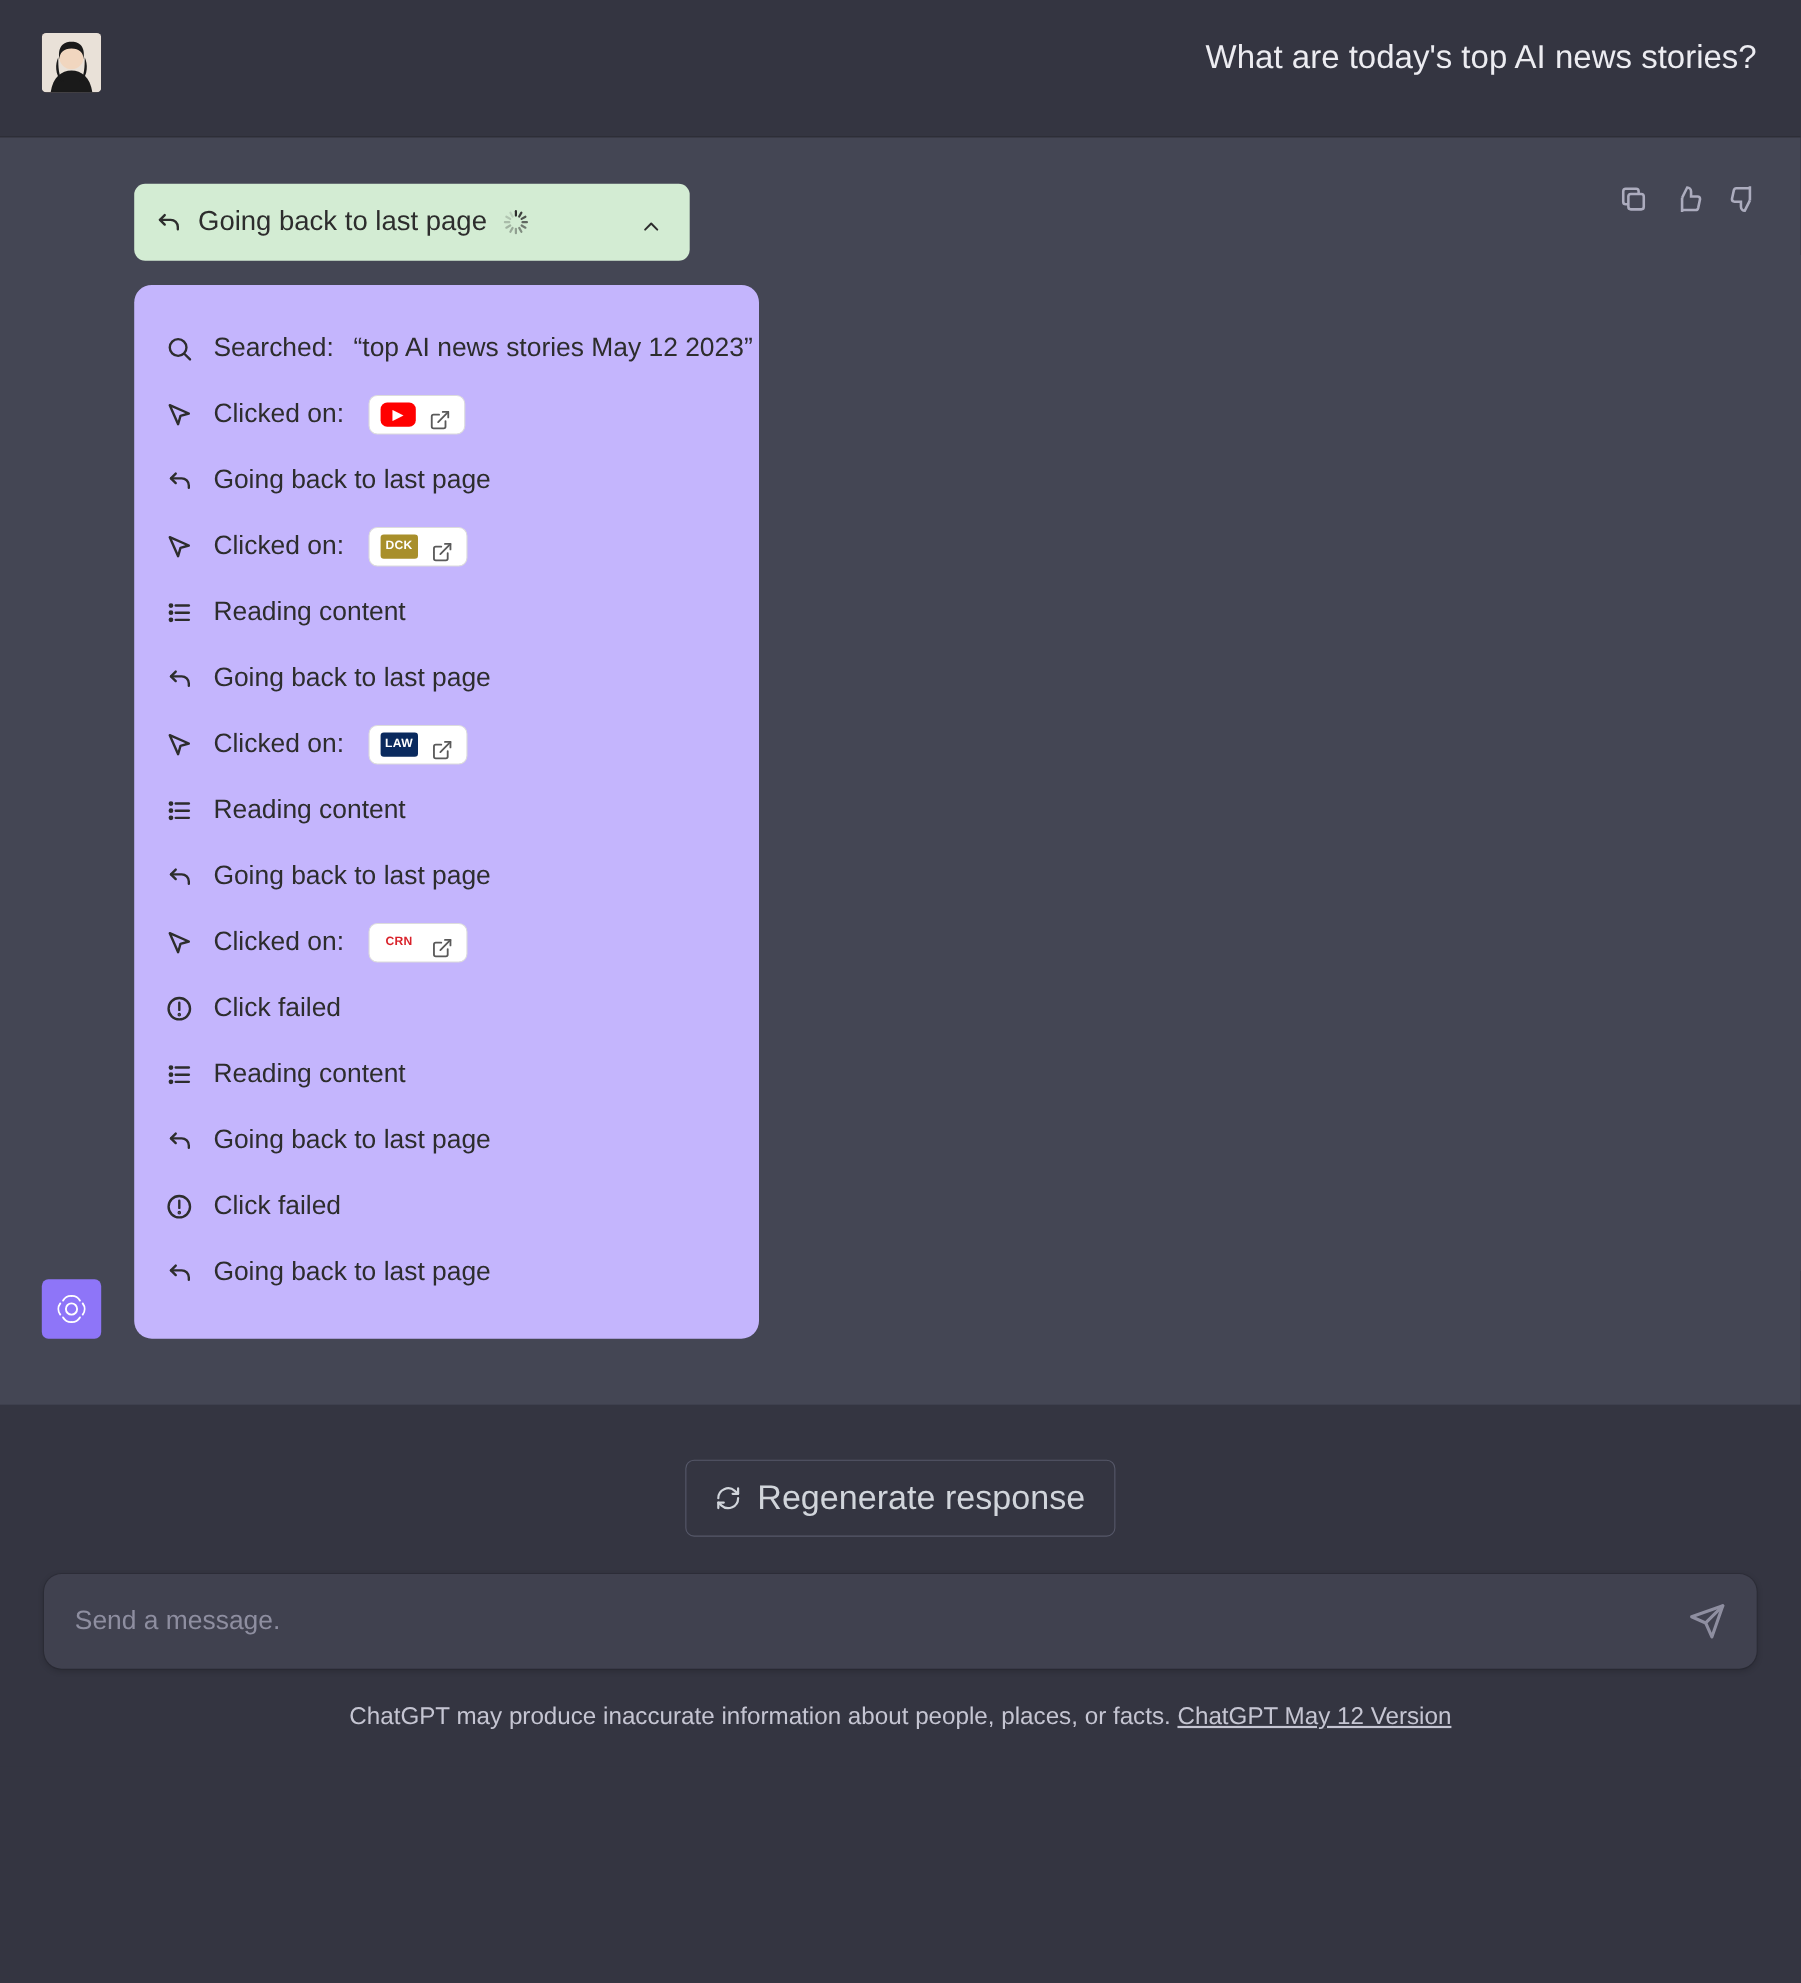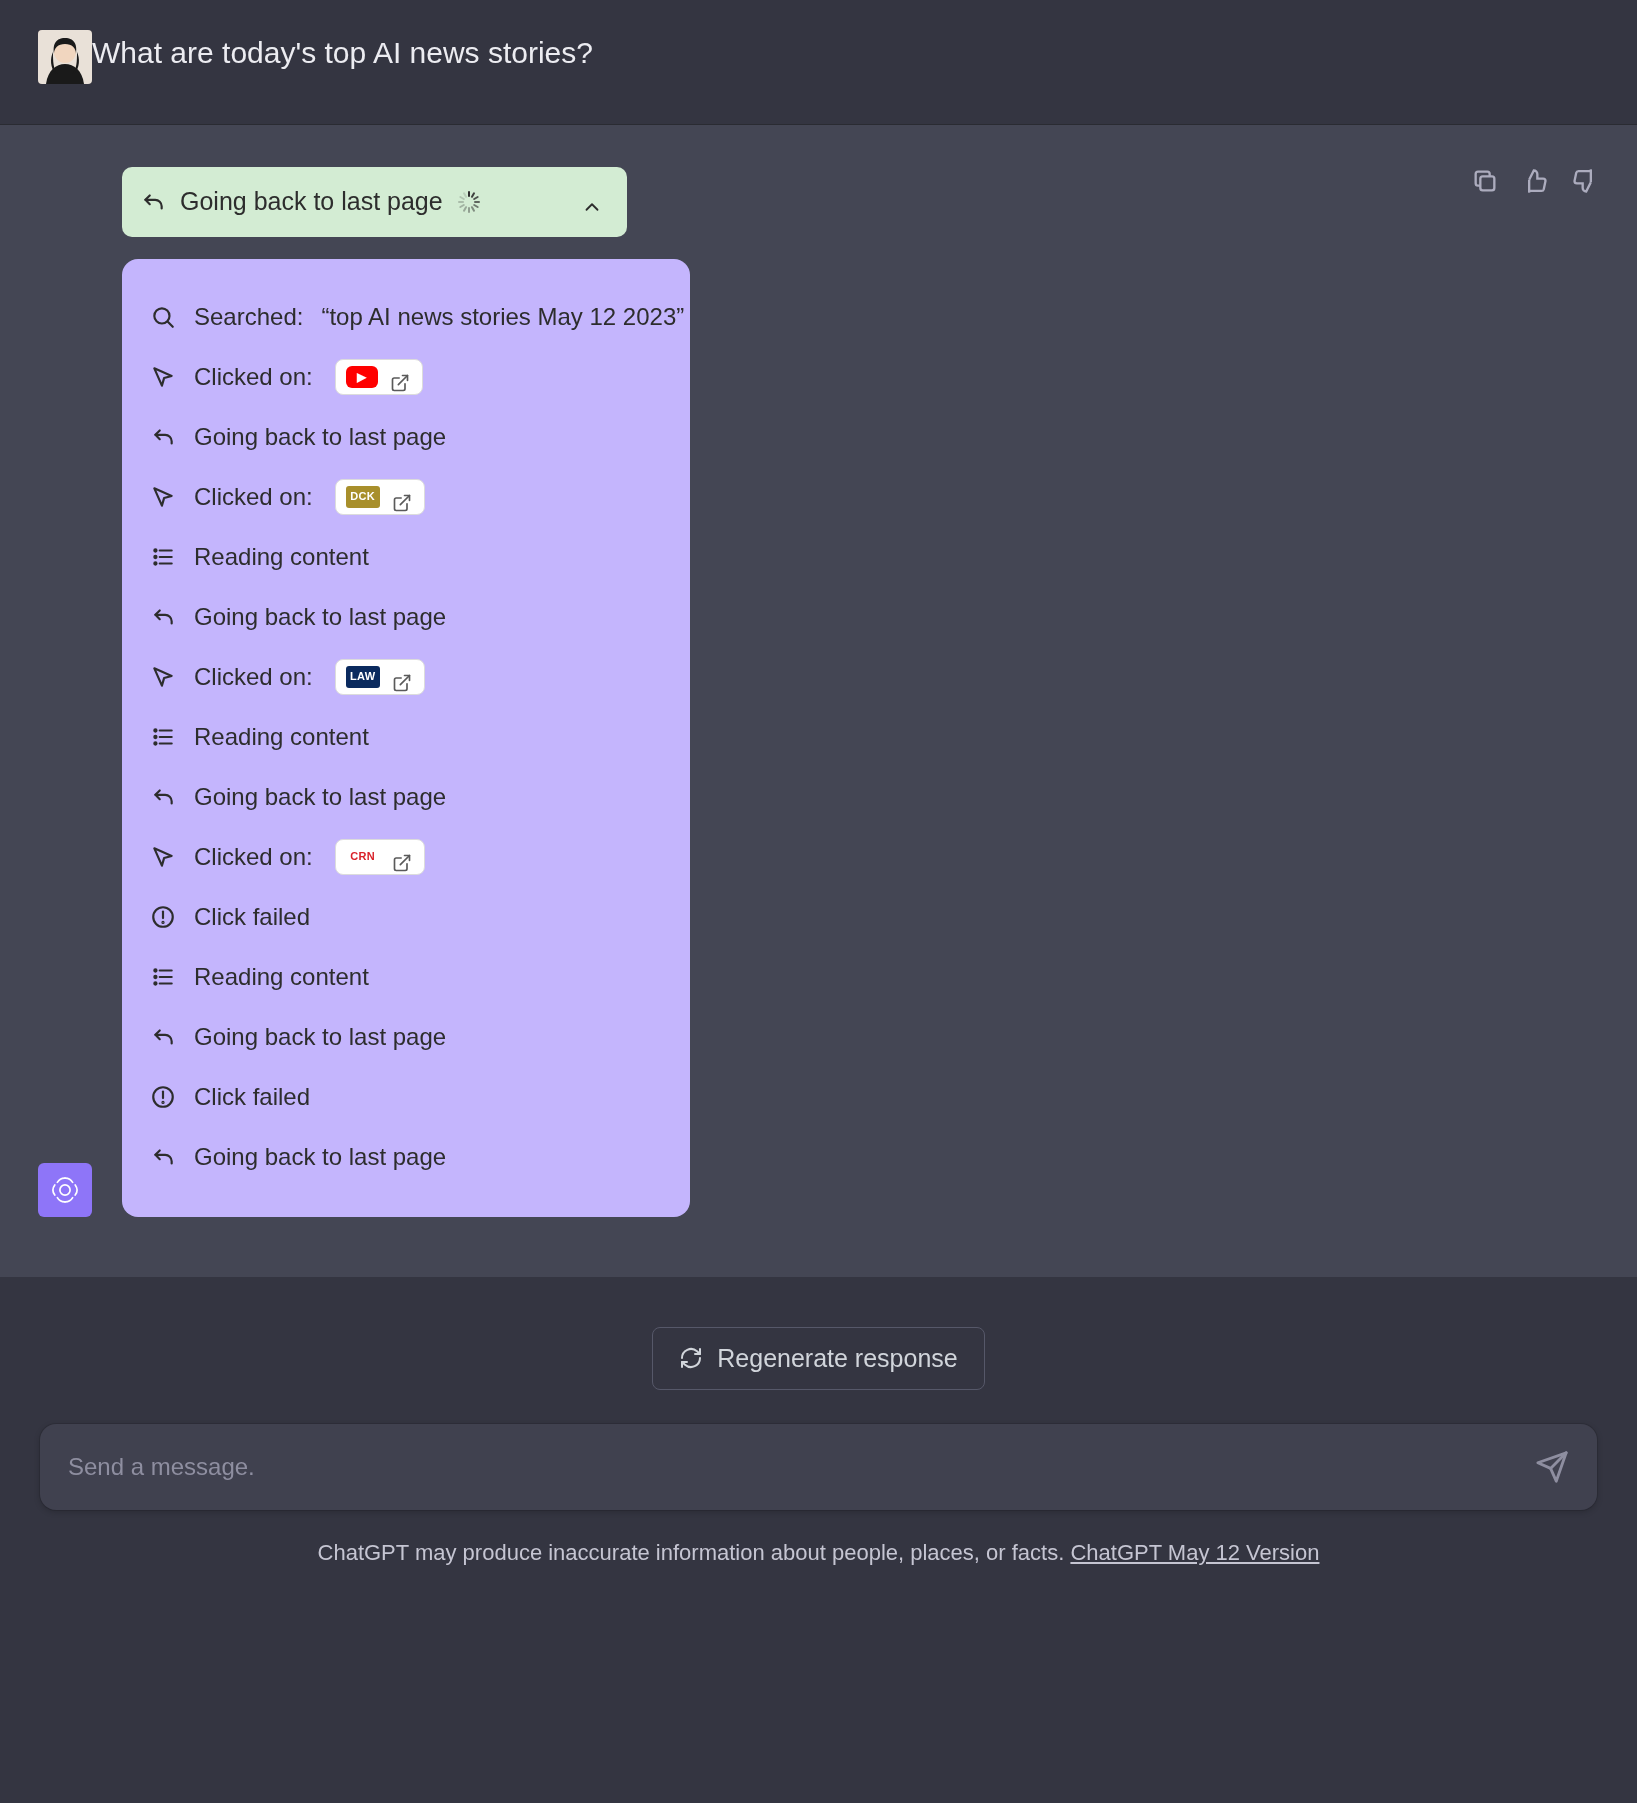--- a/index.html
+++ b/index.html
@@ -12,21 +12,23 @@
     line-height: 1.5;
   }
 
   .page { width: 1637px; margin: 0 auto; }
 
   
   .user-row {
     display: flex;
     align-items: flex-start;
     padding: 30px 40px 40px 38px;
+    gap: 30px;
     background: #343541;
+    justify-content: space-between;
   }
   .avatar {
     width: 54px; height: 54px; flex: 0 0 54px;
     border-radius: 4px;
     background: linear-gradient(135deg,#5b4a4a 0%, #2b2b2b 100%);
     overflow: hidden;
     display: flex; align-items: flex-end; justify-content: center;
   }
   .avatar svg { width: 100%; height: 100%; display:block; }
   .user-text { font-size: 30px; font-weight: 500; color: #ececf1; }
@@ -117,21 +119,21 @@
   .composer-wrap {
     background: #343541;
     padding: 50px 40px 30px 40px;
   }
   .regen-holder { display:flex; justify-content:center; margin-bottom: 34px; }
   .regen-btn {
     display:inline-flex; align-items:center; gap:14px;
     border: 1px solid #565869; border-radius: 8px;
     padding: 16px 26px;
     color: #d1d5db; background: transparent;
-    font-size: 25px; cursor:pointer;
+    font-size: 31px; cursor:pointer;
   }
   .regen-btn svg { width:24px; height:24px; stroke:currentColor; fill:none; stroke-width:2; stroke-linecap:round; stroke-linejoin:round; }
 
   .input-bar {
     width: 100%;
     background: #40414f;
     border-radius: 16px;
     padding: 26px 28px;
     display:flex; align-items:center;
     box-shadow: 0 0 0 1px rgba(0,0,0,0.1), 0 2px 6px rgba(0,0,0,0.2);

